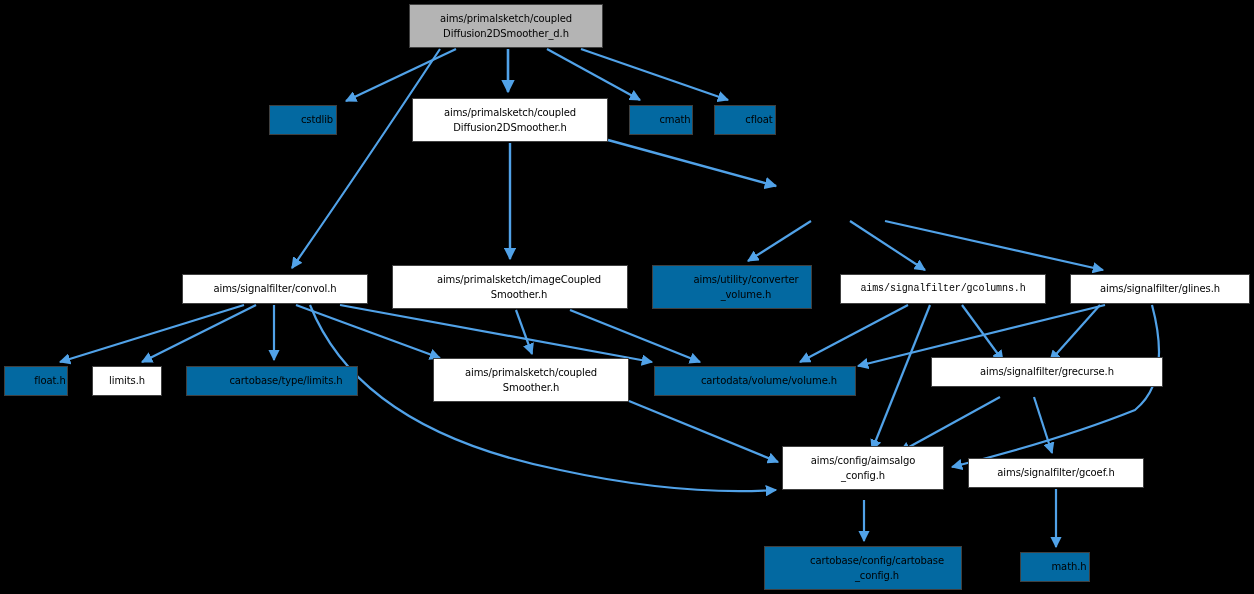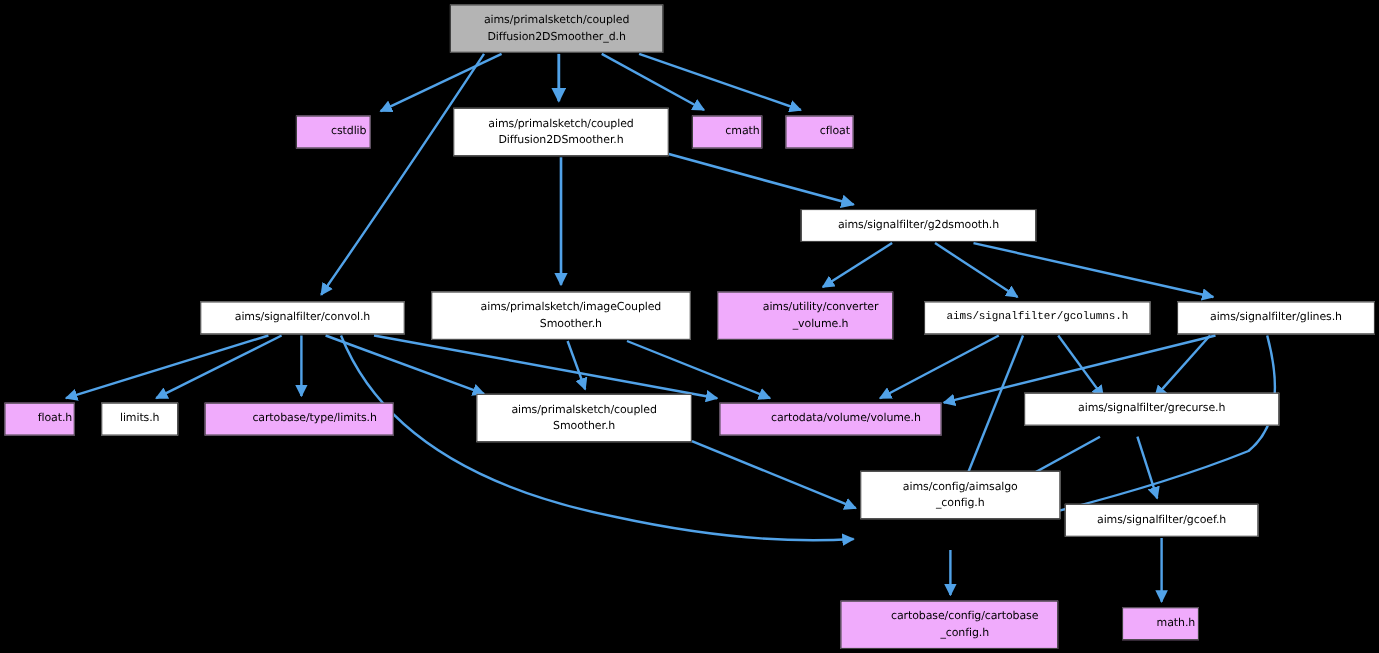--- a/index.html
+++ b/index.html
@@ -30,21 +30,21 @@
     justify-content: center;
     text-align: center;
     font-size: 10px;
     line-height: 15.5px;
     color: #000000;
     border: 1px solid #404040;
     white-space: pre;
     letter-spacing: -0.1px;
   }
   .node.white { background: #ffffff; }
-  .node.grey  { background: #f0abfc; padding-left: 28px; }
+  .node.grey  { background: #0369a1; padding-left: 28px; }
   .node.root  { background: #b4b4b4; border: 1px solid #404040; }
 </style>
 </head>
 <body>
 
 <div id="graph-root">
 
   <svg id="edges" viewBox="0 0 1254 594">
     <defs>
       <marker id="arrow" viewBox="0 0 10 10" refX="9" refY="5" markerWidth="5.2" markerHeight="5.2" orient="auto-start-reverse">
@@ -116,21 +116,20 @@
 
   <div class="node grey" style="left:269px;top:105px;width:68px;height:30px;">cstdlib</div>
 
   <div class="node white" style="left:412px;top:98px;width:196px;height:44px;">aims/primalsketch/coupled
 Diffusion2DSmoother.h</div>
 
   <div class="node grey" style="left:629px;top:105px;width:64px;height:30px;">cmath</div>
 
   <div class="node grey" style="left:714px;top:105px;width:62px;height:30px;">cfloat</div>
 
-  <div class="node white" style="left:728px;top:190px;width:214px;height:30px;">aims/signalfilter/g2dsmooth.h</div>
 
   <div class="node white" style="left:182px;top:274px;width:186px;height:30px;">aims/signalfilter/convol.h</div>
 
   <div class="node white" style="left:392px;top:265px;width:236px;height:44px;padding-left:18px;">aims/primalsketch/imageCoupled
 Smoother.h</div>
 
   <div class="node grey" style="left:652px;top:265px;width:160px;height:44px;">aims/utility/converter
 _volume.h</div>
 
   <div class="node white" style="left:840px;top:274px;width:206px;height:30px;font-family:Liberation Mono, monospace;">aims/signalfilter/gcolumns.h</div>
@@ -143,21 +142,21 @@
 
   <div class="node grey" style="left:186px;top:366px;width:172px;height:30px;">cartobase/type/limits.h</div>
 
   <div class="node white" style="left:433px;top:358px;width:196px;height:44px;">aims/primalsketch/coupled
 Smoother.h</div>
 
   <div class="node grey" style="left:654px;top:366px;width:202px;height:30px;">cartodata/volume/volume.h</div>
 
   <div class="node white" style="left:931px;top:357px;width:232px;height:30px;">aims/signalfilter/grecurse.h</div>
 
-  <div class="node white" style="left:782px;top:428px;width:182px;height:44px;">aims/config/aimsalgo
+  <div class="node white" style="left:782px;top:446px;width:162px;height:44px;">aims/config/aimsalgo
 _config.h</div>
 
   <div class="node white" style="left:968px;top:458px;width:176px;height:30px;">aims/signalfilter/gcoef.h</div>
 
   <div class="node grey" style="left:764px;top:546px;width:198px;height:44px;">cartobase/config/cartobase
 _config.h</div>
 
   <div class="node grey" style="left:1020px;top:552px;width:70px;height:30px;">math.h</div>
 
 </div>

